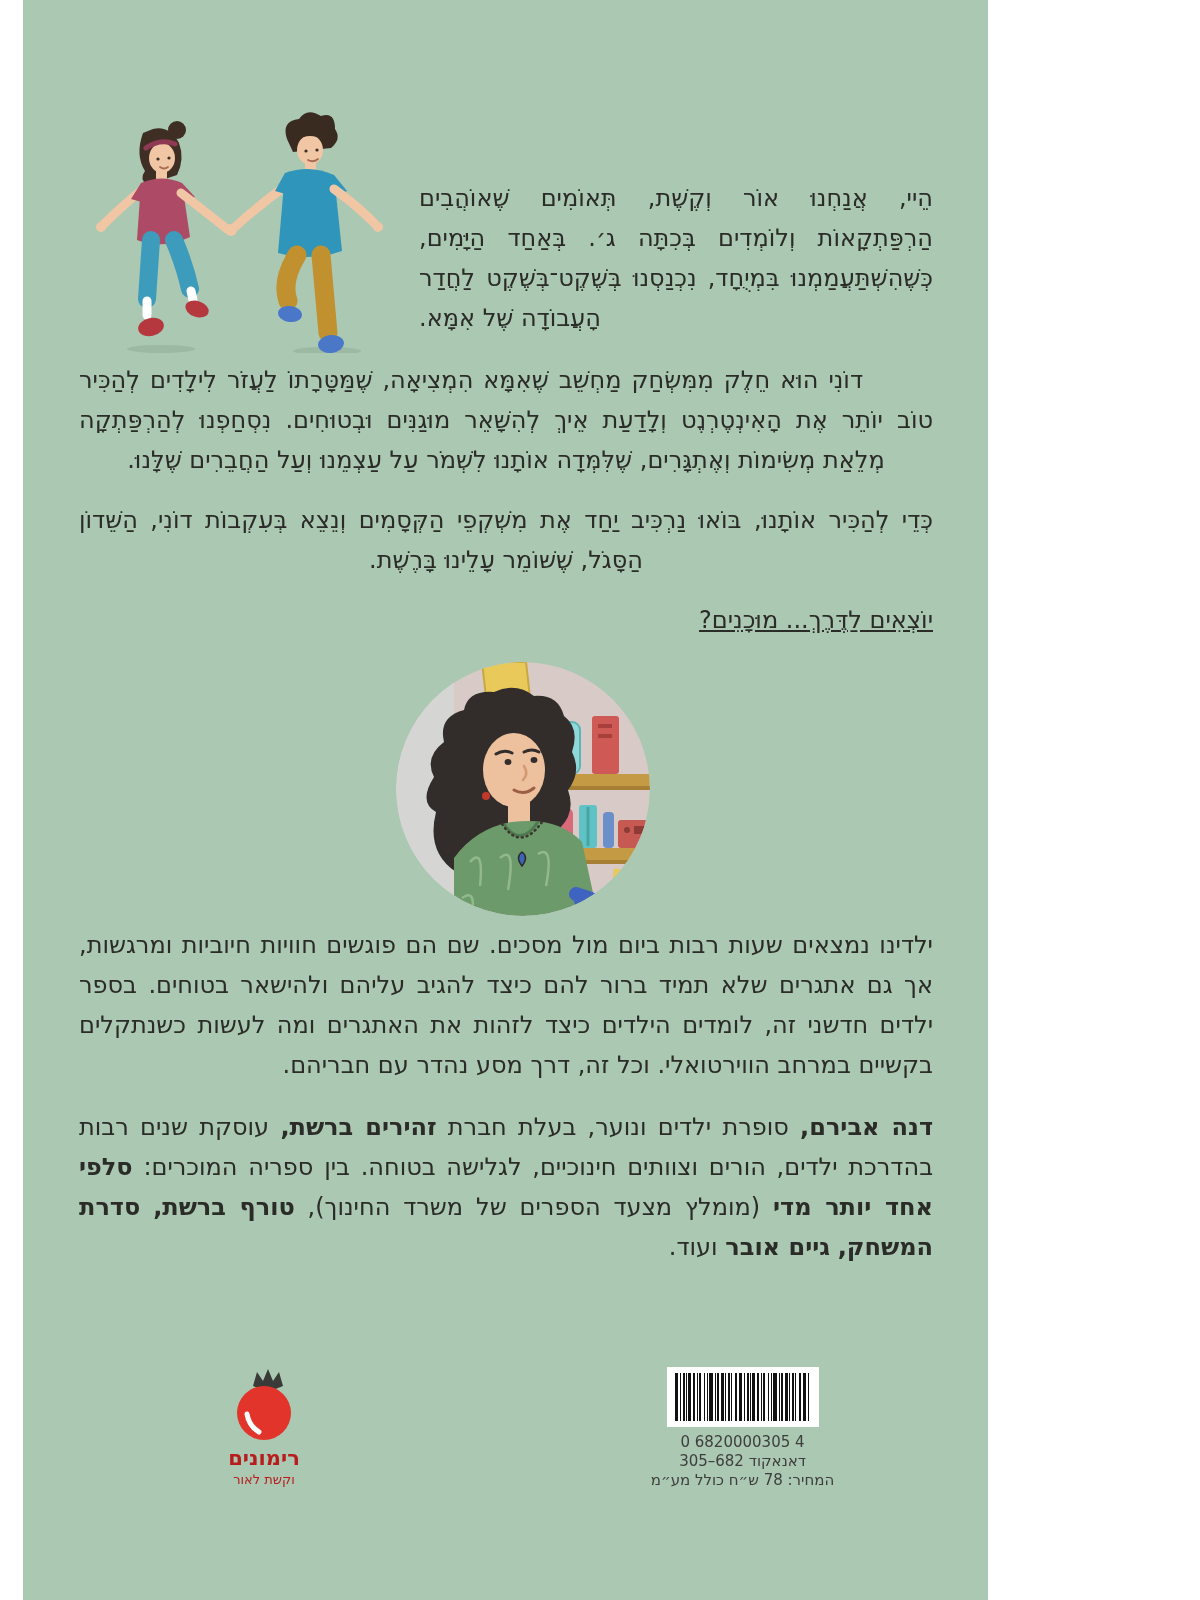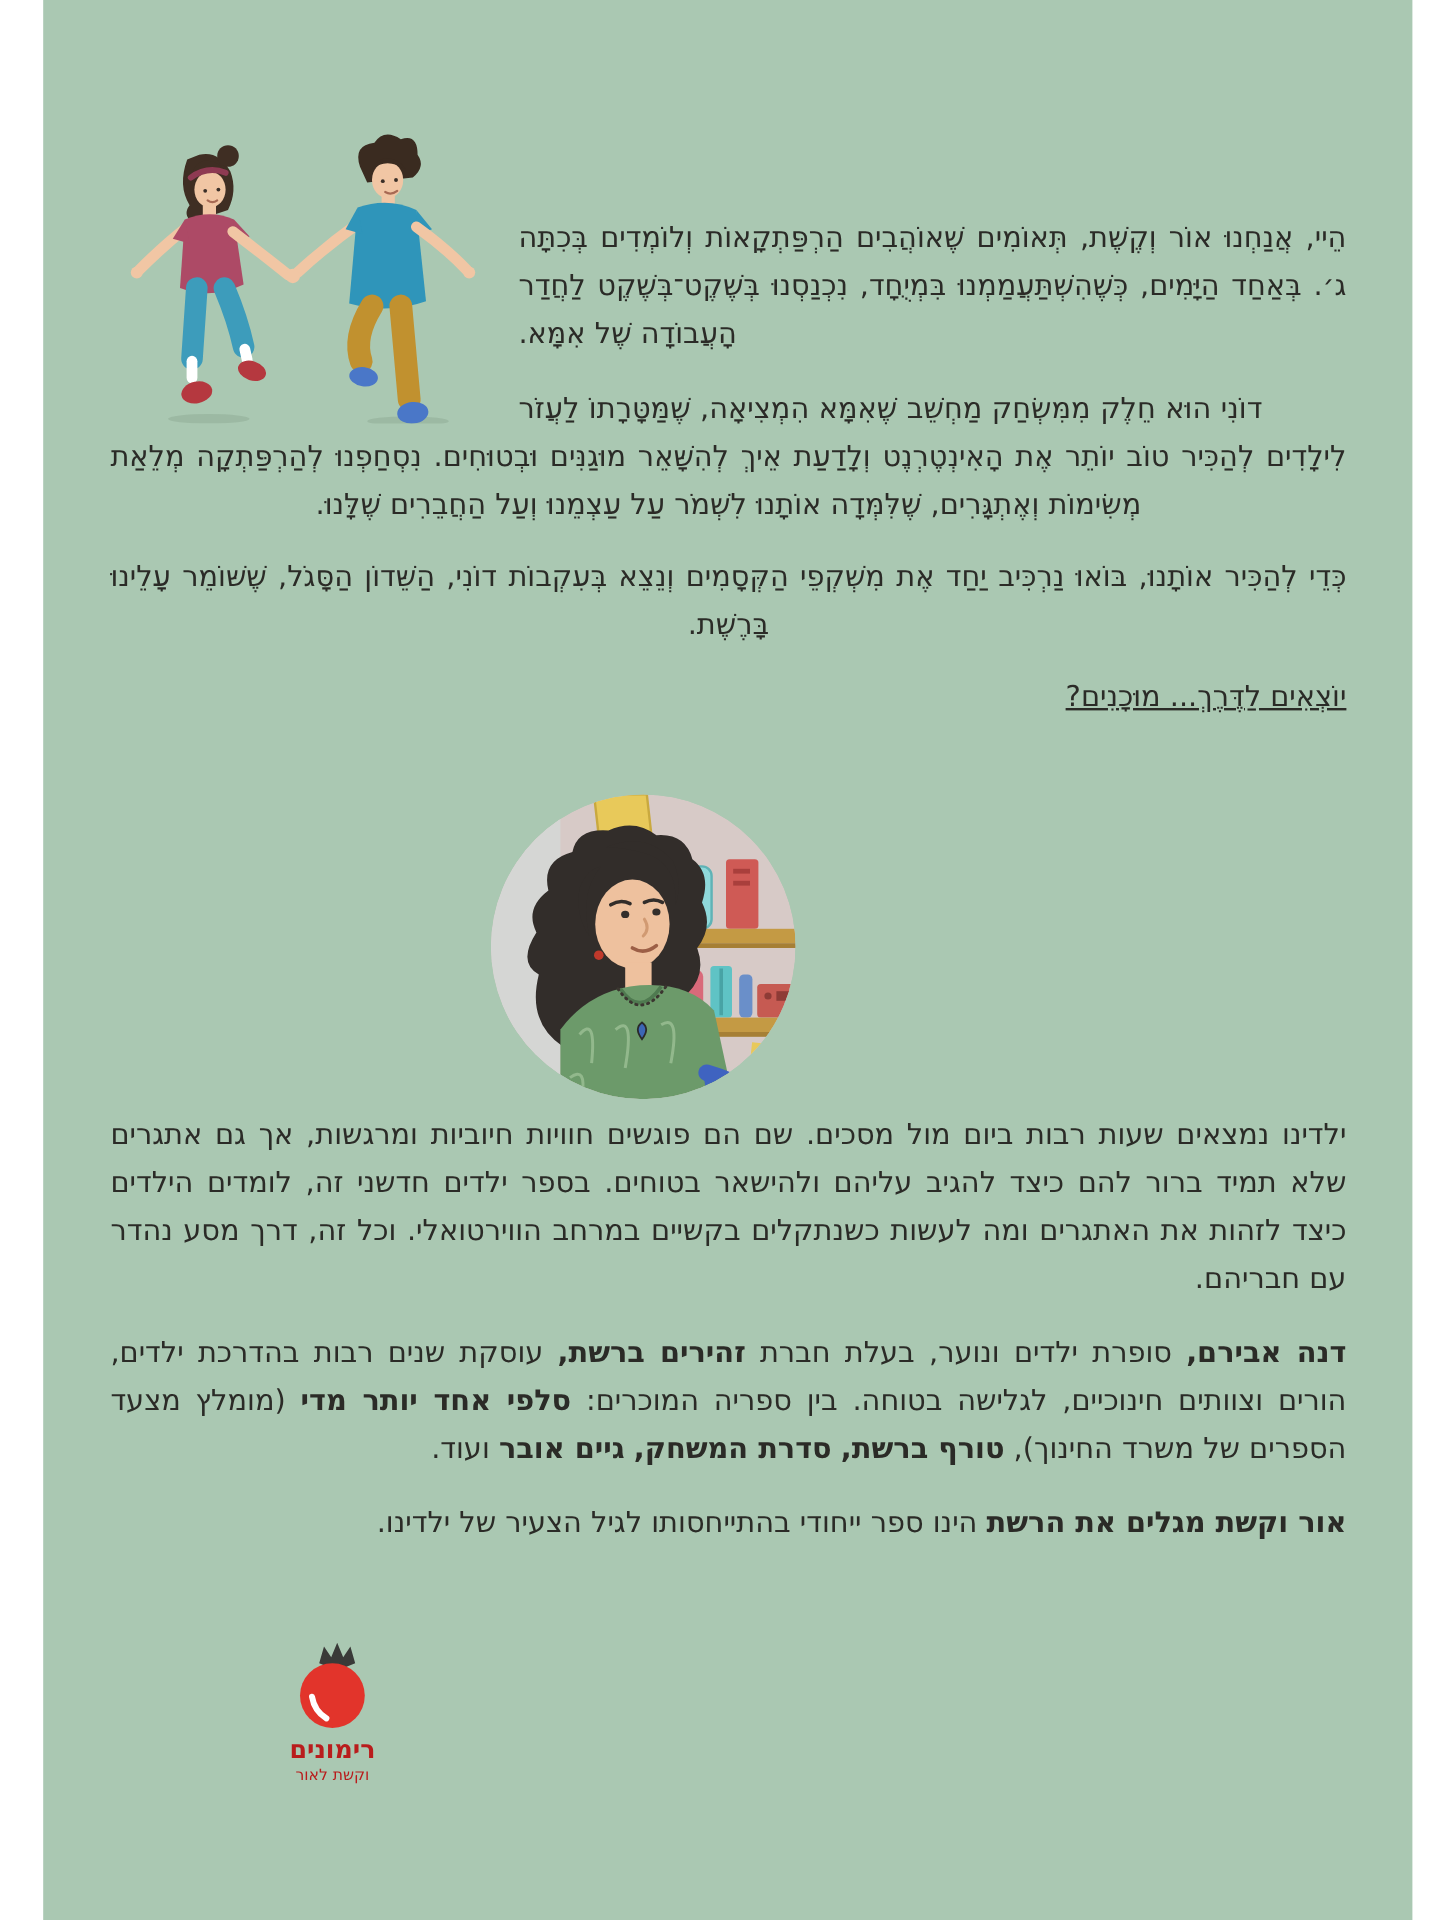--- a/index.html
+++ b/index.html
@@ -1,17 +1,17 @@
 <!DOCTYPE html>
 <html lang="he"><head>
 <meta charset="utf-8">
 <style>
   html,body{margin:0;padding:0;background:#ffffff;}
   body{width:1200px;height:1600px;position:relative;font-family:"DejaVu Sans",sans-serif;}
-  .page{position:absolute;left:36px;top:0;width:1141px;height:1600px;background:#aac8b2;overflow:hidden;}
+  .page{position:absolute;left:23px;top:0;width:965px;height:1600px;background:#aac8b2;overflow:hidden;}
   .toptext,.bottomtext{position:absolute;left:56px;right:55px;direction:rtl;color:#2b2b27;}
   .toptext{top:0;}
   .bottomtext{top:925px;}
   p{margin:0;font-size:24px;line-height:40px;}
   .p-just{text-align:justify;text-align-last:left;}
   .p-just-c{text-align:justify;text-align-last:center;}
   .p-just-r{text-align:justify;text-align-last:right;}
   .p-right{text-align:right;}
   .kids-float{float:left;width:330px;height:360px;margin-right:10px;}
   .kids-float svg{display:block;margin-top:103px;}
@@ -153,27 +153,36 @@
         <path d="M126,190 q7,5 0,14 q-7,-9 0,-14 Z" fill="#3c66b5" stroke="#2a2a2a" stroke-width="1.5"></path>
         <path d="M178,238 L226,254 L180,254 Z" fill="#3f63c0"></path>
         <path d="M180,232 Q202,238 224,252" stroke="#3f63c0" stroke-width="14" fill="none" stroke-linecap="round"></path>
       </g>
     </svg>
   </div>
 
   <div class="bottomtext">
     <p class="p-just-r">ילדינו נמצאים שעות רבות ביום מול מסכים. שם הם פוגשים חוויות חיוביות ומרגשות, אך גם אתגרים שלא תמיד ברור להם כיצד להגיב עליהם ולהישאר בטוחים. בספר ילדים חדשני זה, לומדים הילדים כיצד לזהות את האתגרים ומה לעשות כשנתקלים בקשיים במרחב הווירטואלי. וכל זה, דרך מסע נהדר עם חבריהם.</p>
     <p class="p-just-r btm-gap"><span style="font-weight: 700;">דנה אבירם,</span><span> סופרת ילדים ונוער, בעלת חברת </span><span style="font-weight: 700;">זהירים ברשת,</span><span> עוסקת שנים רבות בהדרכת ילדים, הורים וצוותים חינוכיים, לגלישה בטוחה. בין ספריה המוכרים: </span><span style="font-weight: 700;">סלפי אחד יותר מדי</span><span> (מומלץ מצעד הספרים של משרד החינוך), </span><span style="font-weight: 700;">טורף ברשת,</span><span> </span><span style="font-weight: 700;">סדרת המשחק,</span><span> </span><span style="font-weight: 700;">גיים אובר</span><span> ועוד.</span></p>
-    <p class="p-just-r btm-gap"><span style="font-weight: 700;">אור וקשת מגלים את הרשת</span><span> הינו ספר ייחודי בהתייחסותו לגיל הצעיר של ילדינו.</span></p>
   </div>
 
   <div class="logo">
     <svg width="58" height="74" viewBox="0 0 58 74">
       <polygon points="18,18 22,4 28,13 33,1 38,13 44,4 48,18 33,24" fill="#3a3a38"></polygon>
       <circle cx="29" cy="45" r="27" fill="#e2342b"></circle>
       <path d="M12,46 Q14,58 24,64" stroke="#ffffff" stroke-width="5" fill="none" stroke-linecap="round"></path>
     </svg>
     <div class="pubname">רימונים</div>
     <div class="pubtag">וקשת לאור</div>
   </div>
 
+  <div class="barcode-block">
+    <div class="barcode-box">
+      <svg width="136" height="48" viewBox="0 0 136 48">
+        <line x1="0" y1="24" x2="136" y2="24" stroke="#111111" stroke-width="48" stroke-dasharray="3 2 1 2 2 1 1 1 3 2 2 2 1 1 2 3 1 2 1 1 4 2 1 1 2 2 3 1 1 2 2 1 1 3 2 2"></line>
+      </svg>
+    </div>
+    <div class="bc-line bc-num">0 6820000305 4</div>
+    <div class="bc-line bc-dana">דאנאקוד 682–305</div>
+    <div class="bc-line bc-price">המחיר: 78 ש״ח כולל מע״מ</div>
+  </div>
 
 </div>
 
 </body></html>

